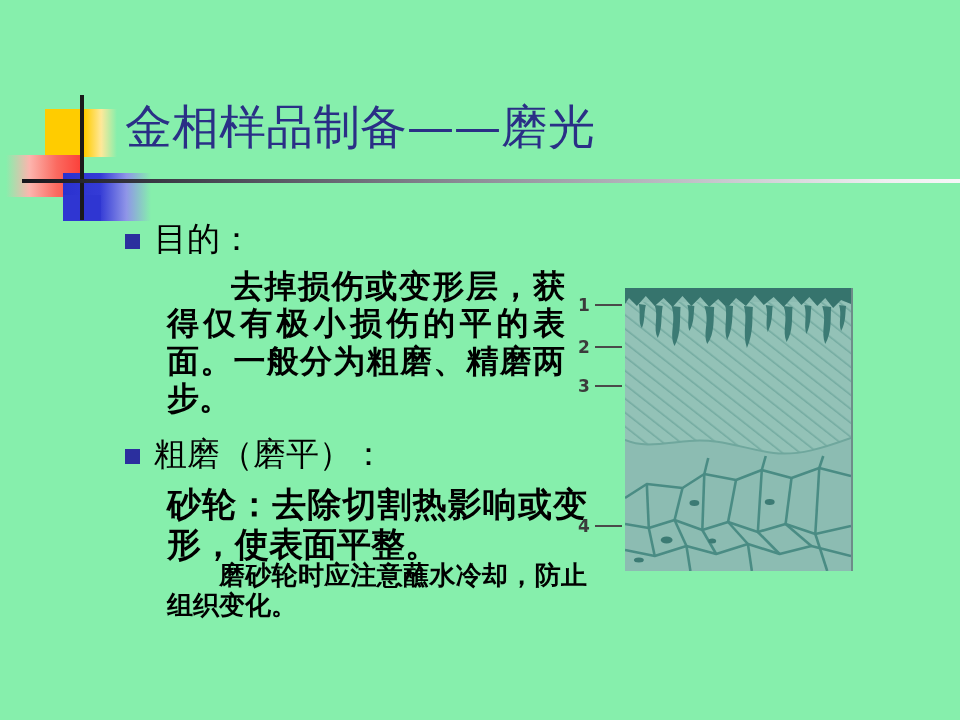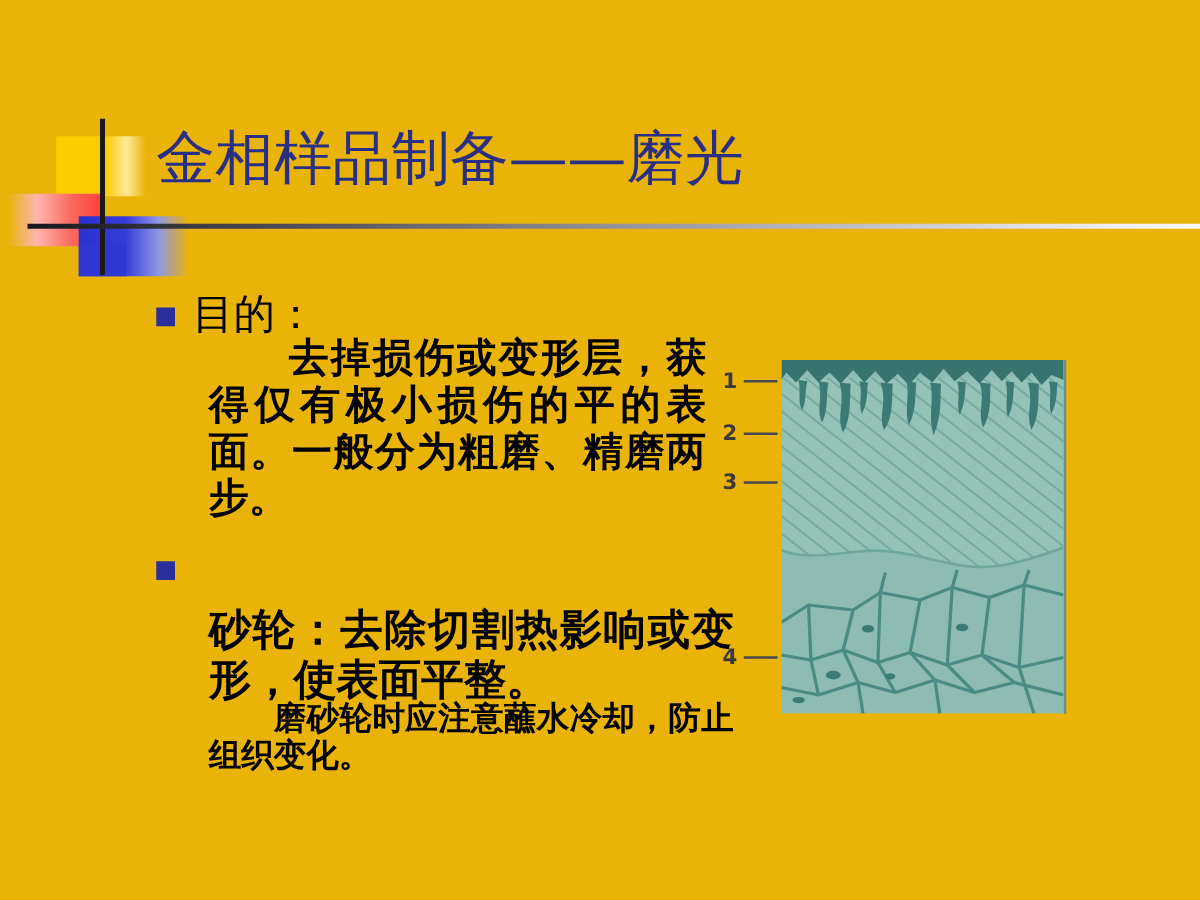--- a/index.html
+++ b/index.html
@@ -11,21 +11,21 @@
     width: 960px;
     height: 720px;
     overflow: hidden;
     font-family: "Liberation Serif", "DejaVu Serif", serif;
     position: relative;
   }
 
   .slide {
     position: absolute;
     inset: 0;
-    background: #eab308;
+    background: #86efac;
   }
 
   
   .title-deco {
     position: absolute;
     left: 0px;
     top: 95px;
     width: 200px;
     height: 125px;
   }
@@ -125,21 +125,21 @@
     font-size: 32px;
     line-height: 1.17;
     color: #000000;
     text-align: justify;
     text-justify: inter-character;
     margin: 2px 0 0 0;
     width: 400px;
   }
   .para.indent { text-indent: 2em; }
 
-  .block-1 { position: absolute; left: 0px; top: 12px; }
+  .block-1 { position: absolute; left: 0px; top: 0px; }
   .para-1  { position: absolute; left: 42px; top: 48px; width: 398px; }
   .block-2 { position: absolute; left: 0px; top: 215px; }
   .para-2  { position: absolute; left: 42px; top: 265px; width: 420px; font-size: 34px; }
   .para-3  { position: absolute; left: 42px; top: 340px; width: 420px; font-size: 26px; }
 
   
   .figure {
     position: absolute;
     left: 578px;
     top: 288px;
@@ -206,20 +206,21 @@
   <div class="body-col">
 
     <div class="bullet-row block-1">
       <span class="bullet-marker"></span>
       <span class="bullet-heading">目的：</span>
     </div>
     <p class="para indent para-1">去掉损伤或变形层，获得仅有极小损伤的平的表面。一般分为粗磨、精磨两步。</p>
 
     <div class="bullet-row block-2">
       <span class="bullet-marker"></span>
+      <span class="bullet-heading">粗磨（磨平）：</span>
     </div>
     <p class="para para-2">砂轮：去除切割热影响或变形，使表面平整。</p>
     <p class="para indent para-3">磨砂轮时应注意蘸水冷却，防止组织变化。</p>
   </div>
 
   <div class="figure">
 
     <div class="fig-labels">
       <div class="fig-label lbl1">
         <span>1</span>

